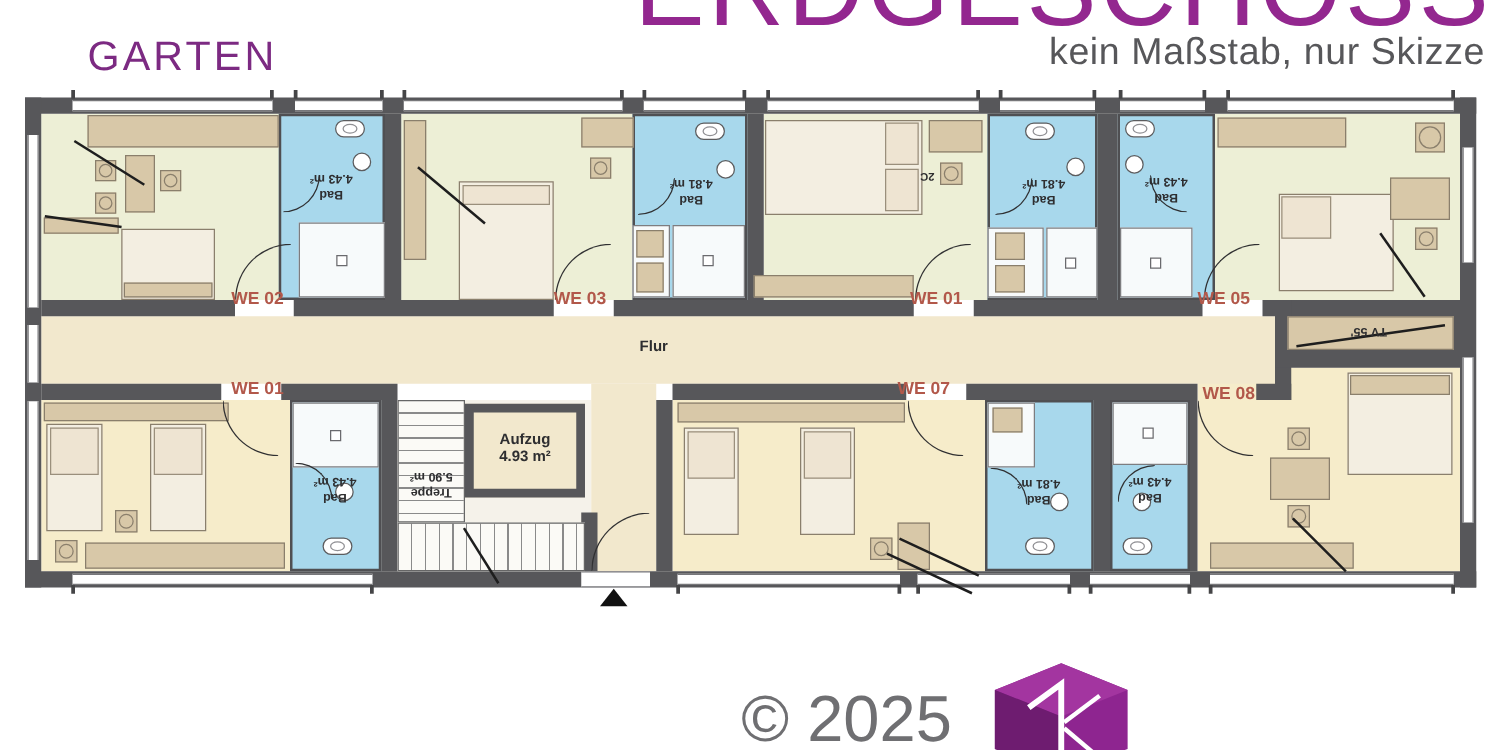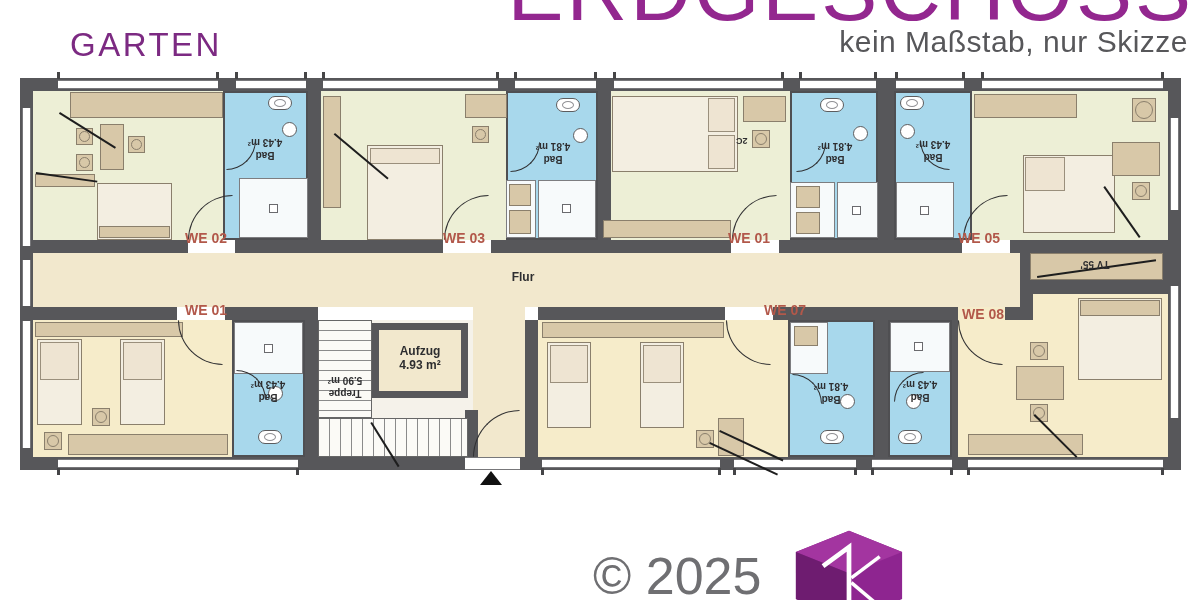--- a/index.html
+++ b/index.html
@@ -278,21 +278,21 @@
     <div class="abs arc arcBL" style="left:900px;top:62px;width:30px;height:30px"></div>
     <div class="abs arc arcTR" style="left:216px;top:292px;width:30px;height:30px"></div>
     <div class="abs arc arcTR" style="left:772px;top:296px;width:30px;height:30px"></div>
     <div class="abs arc arcTL" style="left:874px;top:294px;width:30px;height:30px"></div>
 
     <div class="abs lbl-we" style="left:165px;top:152px">WE 02</div>
     <div class="abs lbl-we" style="left:423px;top:152px">WE 03</div>
     <div class="abs lbl-we" style="left:708px;top:152px">WE 01</div>
     <div class="abs lbl-we" style="left:938px;top:152px">WE 05</div>
     <div class="abs lbl-we" style="left:165px;top:224px">WE 01</div>
-    <div class="abs lbl-we" style="left:744px;top:224px">WE 07</div>
+    <div class="abs lbl-we" style="left:698px;top:224px">WE 07</div>
     <div class="abs lbl-we" style="left:942px;top:228px">WE 08</div>
     <div class="abs lbl-dark" style="left:478px;top:192px;width:50px">Flur</div>
 
     <div class="abs lbl-bad" style="left:213px;top:58px;width:64px">
       <span>Bad</span><br>
       <span>4.43 m²</span>
     </div>
     <div class="abs lbl-bad" style="left:501px;top:62px;width:64px">
       <span>Bad</span><br>
       <span>4.81 m²</span>

